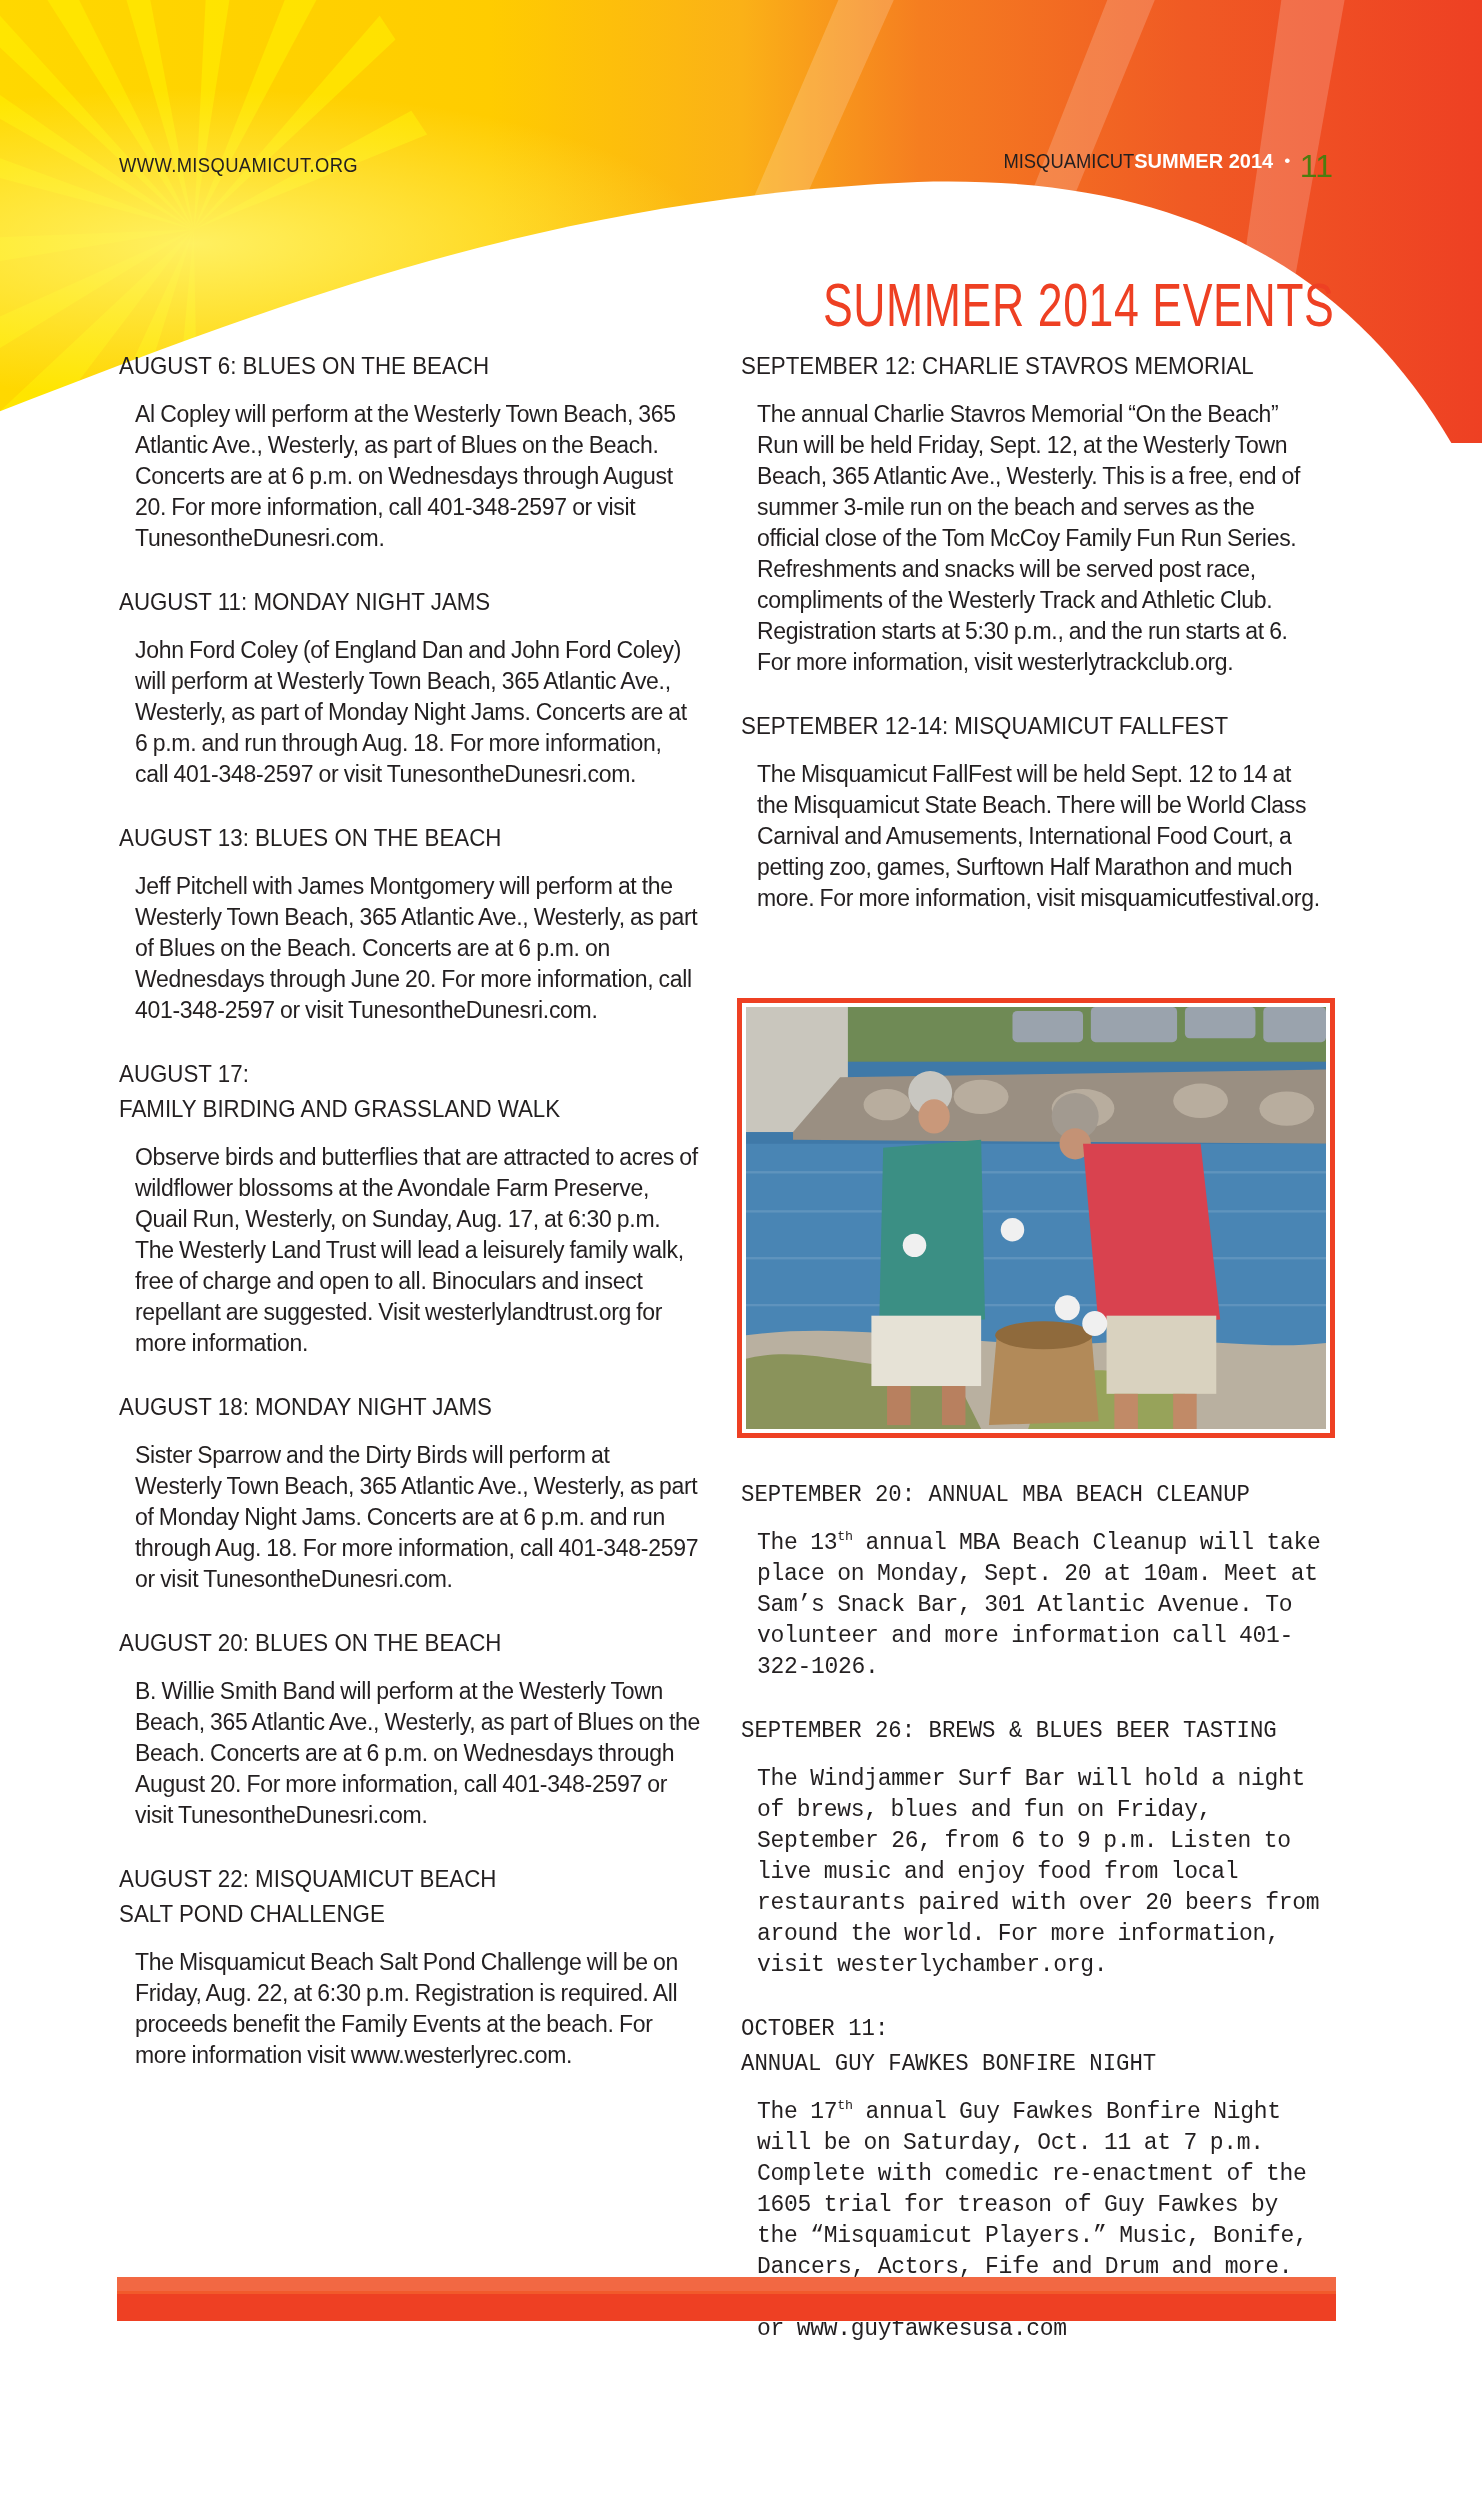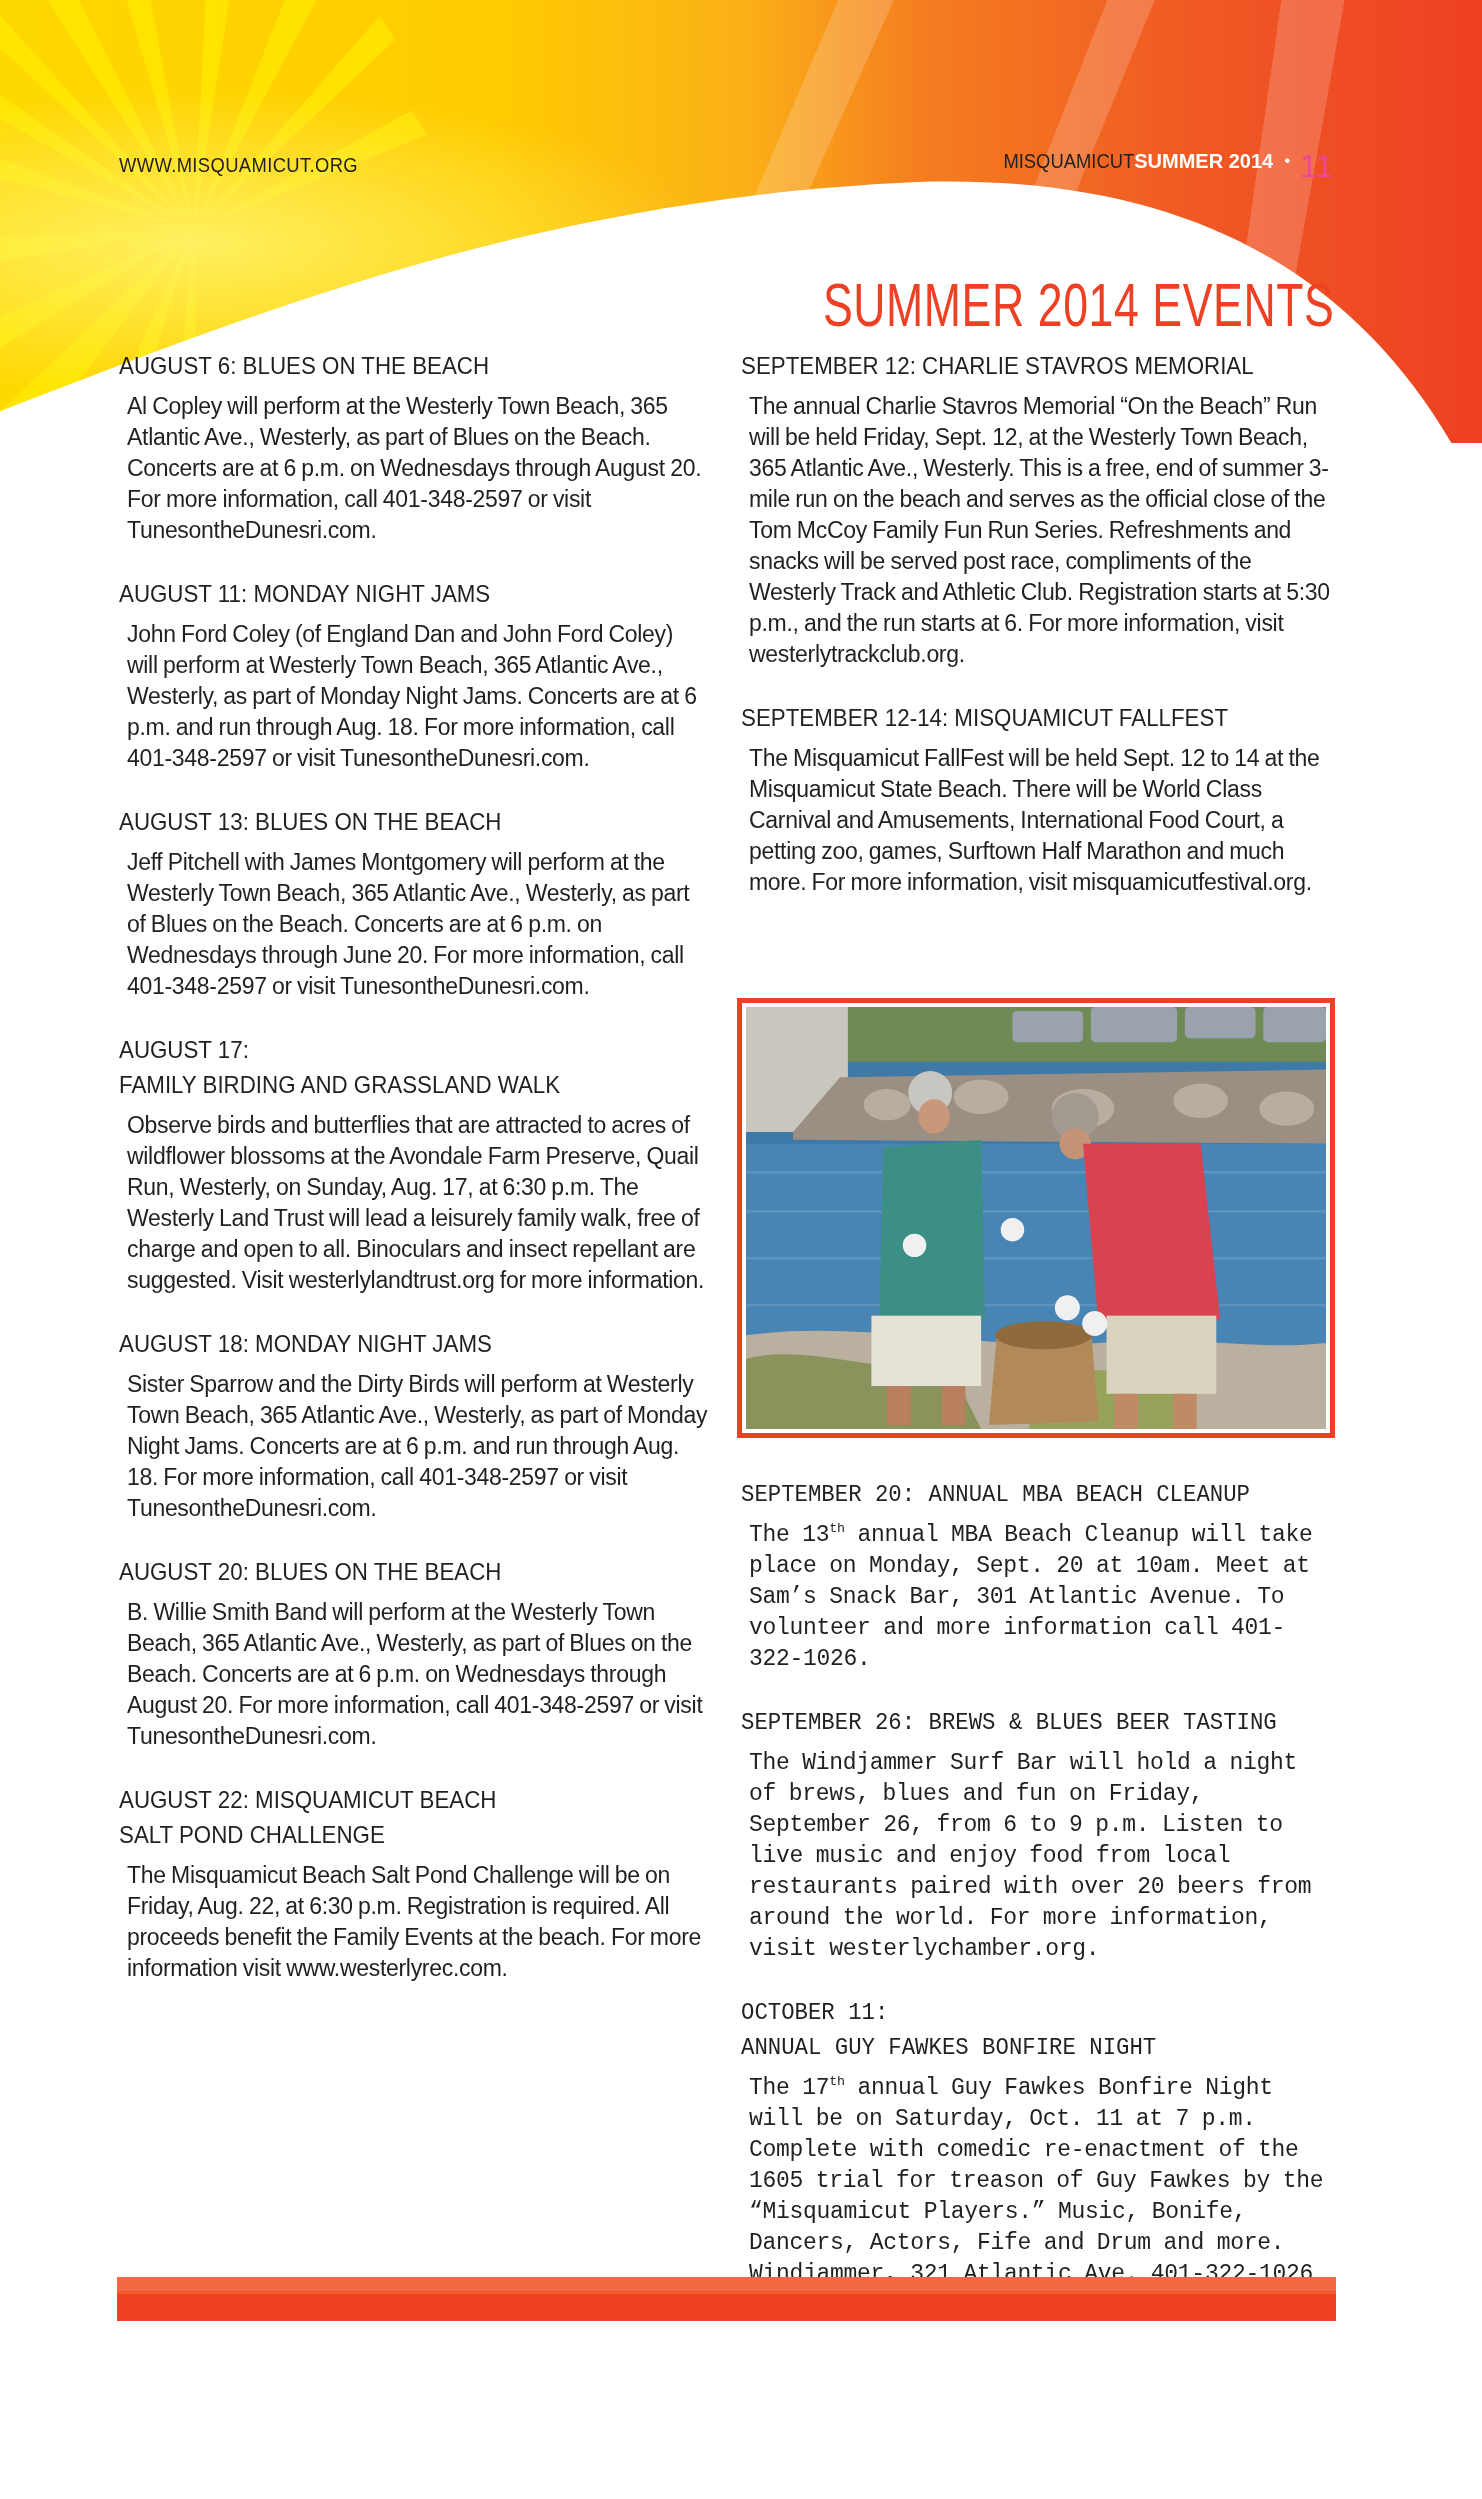--- a/index.html
+++ b/index.html
@@ -12,37 +12,37 @@
     position: absolute; left: 119px; top: 154px; font-size: 20px; letter-spacing: 0.4px;
     color: #231f20; transform: scaleX(0.92); transform-origin: left center;
   }
   .issue-line {
     position: absolute; right: 150px; top: 150px; font-size: 20px; white-space: nowrap;
     display: flex; align-items: flex-start;
   }
   .issue-brand { color: #231f20; transform: scaleX(0.92); display: inline-block; transform-origin: right center; }
   .issue-season { color: #ffffff; font-weight: bold; }
   .issue-bullet { color: #ffffff; margin: 0 9.5px 0 11px; font-size: 17.4px; }
-  .issue-page { color: #ec4899; font-size: 32px; line-height: 1; }
+  .issue-page { color: #4d7c0f; font-size: 32px; line-height: 1; }
   .page-title {
     position: absolute; right: 149px; top: 269px; margin: 0;
     font-family: "Liberation Sans Narrow", "Liberation Sans", sans-serif;
     font-size: 62px; font-weight: 400; color: #ee4023; letter-spacing: 0.8px;
     transform: scaleX(0.72); transform-origin: right center; white-space: nowrap;
   }
   .col { position: absolute; width: 597px; }
   .col-left { left: 119px; top: 348px; }
   .col-right { left: 741px; top: 348px; }
   .event { margin: 0 0 30px 0; }
   .event h2 {
     margin: 0 0 4.7px 0; font-size: 24px; font-weight: 400; line-height: 35px; color: #231f20;
     transform: scaleX(0.93); transform-origin: left center; white-space: nowrap;
   }
   .event p {
-    margin: 8px; font-size: 23px; line-height: 31px; color: #231f20;
+    margin: 16px; font-size: 23px; line-height: 31px; color: #231f20;
     letter-spacing: -0.3px; word-spacing: -0.8px;
   }
   .event sup { font-size: 13.4px; line-height: 0; }
   .photo {
     position: absolute; left: 737px; top: 998px; width: 598px; height: 440px;
     box-sizing: border-box; border: 5.5px solid #ee4023; background: #ffffff; padding: 4px;
   }
   .photo svg { display: block; width: 100%; height: 100%; }
   .footer-bar { position: absolute; left: 117px; top: 2277px; width: 1219px; height: 44px; }
   .footer-bar .top { height: 14.2px; background: #f26843; }

